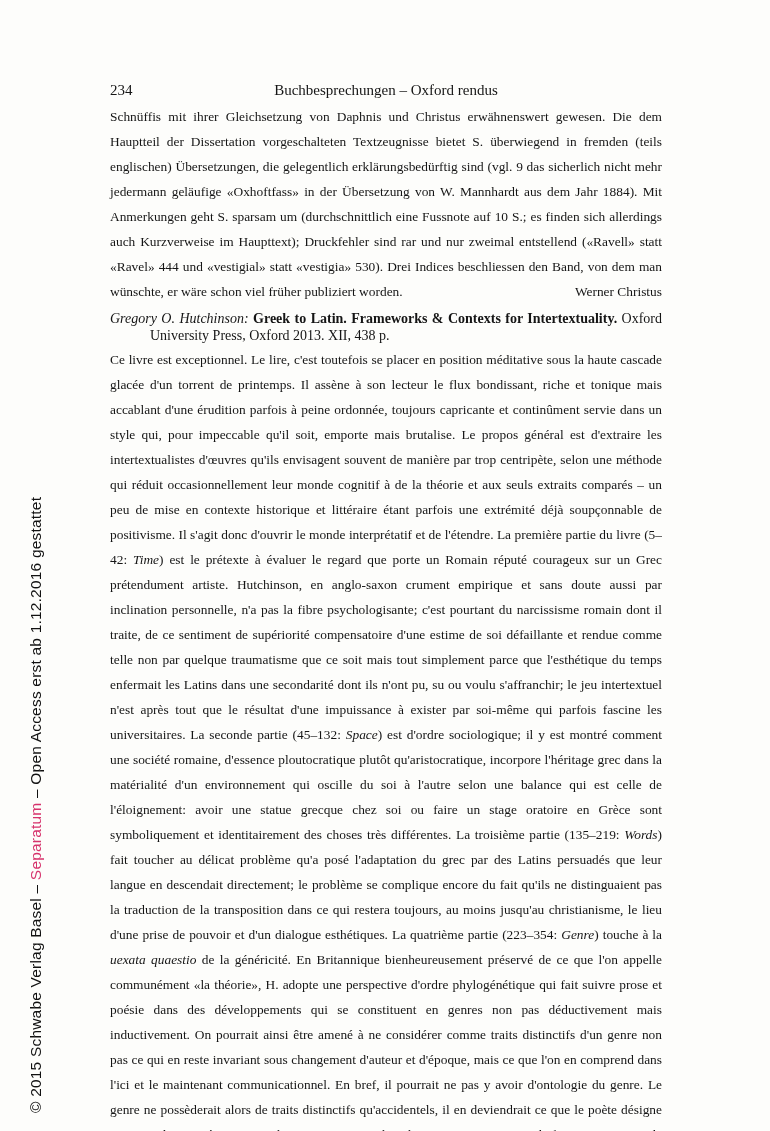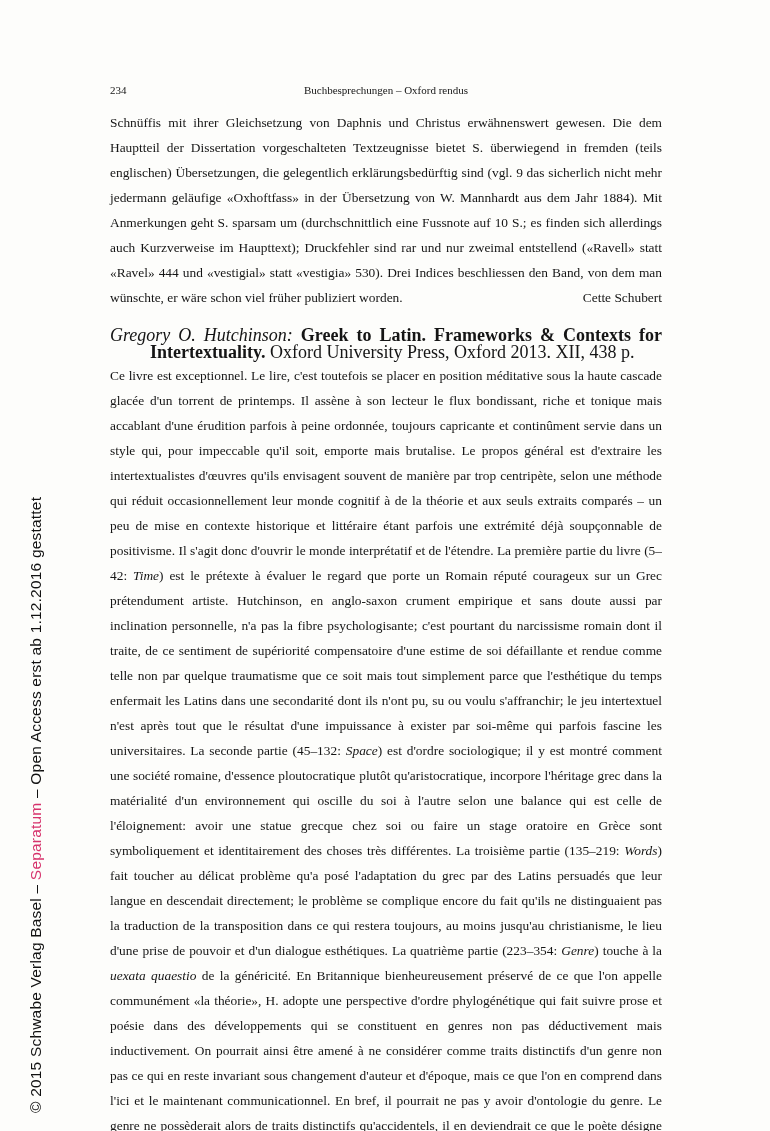--- a/index.html
+++ b/index.html
@@ -19,41 +19,41 @@
   .content {
     position: absolute;
     left: 110px;
     top: 82px;
     width: 552px;
   }
 
   .header {
     position: relative;
     height: 18px;
-    margin-bottom: 10px;
-    font-size: 11px;
+    margin-bottom: 4px;
+    font-size: 15px;
     line-height: 16.6px;
   }
   .page-num { position: absolute; left: 0; top: 0; }
   .running-title { display: block; text-align: center; }
 
   .para {
     font-size: 13.4px;
     line-height: 25px;
     text-align: justify;
   }
 
   .author-sig { float: right; }
 
   .heading {
-    margin-top: 17px;
+    margin-top: 7px;
     margin-bottom: 3px;
     padding-left: 40px;
     text-indent: -40px;
-    font-size: 18px;
+    font-size: 14px;
     line-height: 16.6px;
     text-align: justify;
   }
 
   .italic { font-style: italic; }
   .bold { font-weight: bold; }
 
   .sidebar {
     position: absolute;
     left: 27px;
@@ -78,21 +78,21 @@
 
   <div class="content">
 
     <div class="header">
       <span class="page-num">234</span>
       <span class="running-title">Buchbesprechungen – Oxford rendus</span>
     </div>
 
     <p class="para">
       <span>Schnüffis mit ihrer Gleichsetzung von Daphnis und Christus erwähnenswert gewesen. Die dem Hauptteil der Dissertation vorgeschalteten Textzeugnisse bietet S. überwiegend in fremden (teils englischen) Übersetzungen, die gelegentlich erklärungsbedürftig sind (vgl. 9 das sicherlich nicht mehr jedermann geläufige «Oxhoftfass» in der Übersetzung von W. Mannhardt aus dem Jahr 1884). Mit Anmerkungen geht S. sparsam um (durchschnittlich eine Fussnote auf 10 S.; es finden sich allerdings auch Kurzverweise im Haupttext); Druckfehler sind rar und nur zweimal entstellend («Ravell» statt «Ravel» 444 und «vestigial» statt «vestigia» 530). Drei Indices beschliessen den Band, von dem man wünschte, er wäre schon viel früher publiziert worden.</span>
-      <span class="author-sig">Cette Schubert</span>
+      <span class="author-sig">Werner Christus</span>
     </p>
 
     <p class="heading">
       <span class="italic">Gregory O. Hutchinson:</span>
       <span class="bold">Greek to Latin. Frameworks &amp; Contexts for Intertextuality.</span>
       <span>Oxford University Press, Oxford 2013. XII, 438 p.</span>
     </p>
 
     <p class="para"><span>Ce livre est exceptionnel. Le lire, c'est toutefois se placer en position méditative sous la haute cascade glacée d'un torrent de printemps. Il assène à son lecteur le flux bondissant, riche et tonique mais accablant d'une érudition parfois à peine ordonnée, toujours capricante et continûment servie dans un style qui, pour impeccable qu'il soit, emporte mais brutalise. Le propos général est d'extraire les intertextualistes d'œuvres qu'ils envisagent souvent de manière par trop centripète, selon une méthode qui réduit occasionnellement leur monde cognitif à de la théorie et aux seuls extraits comparés – un peu de mise en contexte historique et littéraire étant parfois une extrémité déjà soupçonnable de positivisme. Il s'agit donc d'ouvrir le monde interprétatif et de l'étendre. La première partie du livre (5–42: </span><span class="italic">Time</span><span>) est le prétexte à évaluer le regard que porte un Romain réputé courageux sur un Grec prétendument artiste. Hutchinson, en anglo-saxon crument empirique et sans doute aussi par inclination personnelle, n'a pas la fibre psychologisante; c'est pourtant du narcissisme romain dont il traite, de ce sentiment de supériorité compensatoire d'une estime de soi défaillante et rendue comme telle non par quelque traumatisme que ce soit mais tout simplement parce que l'esthétique du temps enfermait les Latins dans une secondarité dont ils n'ont pu, su ou voulu s'affranchir; le jeu intertextuel n'est après tout que le résultat d'une impuissance à exister par soi-même qui parfois fascine les universitaires. La seconde partie (45–132: </span><span class="italic">Space</span><span>) est d'ordre sociologique; il y est montré comment une société romaine, d'essence ploutocratique plutôt qu'aristocratique, incorpore l'héritage grec dans la matérialité d'un environnement qui oscille du soi à l'autre selon une balance qui est celle de l'éloignement: avoir une statue grecque chez soi ou faire un stage oratoire en Grèce sont symboliquement et identitairement des choses très différentes. La troisième partie (135–219: </span><span class="italic">Words</span><span>) fait toucher au délicat problème qu'a posé l'adaptation du grec par des Latins persuadés que leur langue en descendait directement; le problème se complique encore du fait qu'ils ne distinguaient pas la traduction de la transposition dans ce qui restera toujours, au moins jusqu'au christianisme, le lieu d'une prise de pouvoir et d'un dialogue esthétiques. La quatrième partie (223–354: </span><span class="italic">Genre</span><span>) touche à la </span><span class="italic">uexata quaestio</span><span> de la généricité. En Britannique bienheureusement préservé de ce que l'on appelle communément «la théorie», H. adopte une perspective d'ordre phylogénétique qui fait suivre prose et poésie dans des développements qui se constituent en genres non pas déductivement mais inductivement. On pourrait ainsi être amené à ne considérer comme traits distinctifs d'un genre non pas ce qui en reste invariant sous changement d'auteur et d'époque, mais ce que l'on en comprend dans l'ici et le maintenant communicationnel. En bref, il pourrait ne pas y avoir d'ontologie du genre. Le genre ne possèderait alors de traits distinctifs qu'accidentels, il en deviendrait ce que le poète désigne comme tel par catégorisation rétrospective: «Une épopée, c'est ce que je viens de faire.» Cette attitude rend compte de la variance grecque qui permet par exemple de mettre à peu près n'importe quoi sous forme élégiaque. Le cas romain montre une situation assurément plus réglée; il n'en demeure pas moins que l'axiomatisation générique ne s'est pas faite, en tout cas pas par le biais sémantique. Après tout, lorsqu'un grammairien se trouve dans l'obligation de dire ce qu'est un accusatif, il formule une réponse morphologique et non pas fonctionnelle; lorsque ce même grammairien doit parler de l'adverbe, il ne raisonne pas sur sa nature, il en dresse la liste. La taxinomie romaine reste une affaire de signifiant et non de signifié. Ceux qui voudront une conclusion à ce maître-livre la feront eux-mêmes. Cette absence met en lumière le seul mais consistant </span><span class="italic">uitium</span><span> de cet ouvrage qui est le défaut de synthèse. H. est assurément d'une érudition hors du commun, ses phénoménales capacités cognitives le mettent en capacité de relier des faits</span></p>
 

